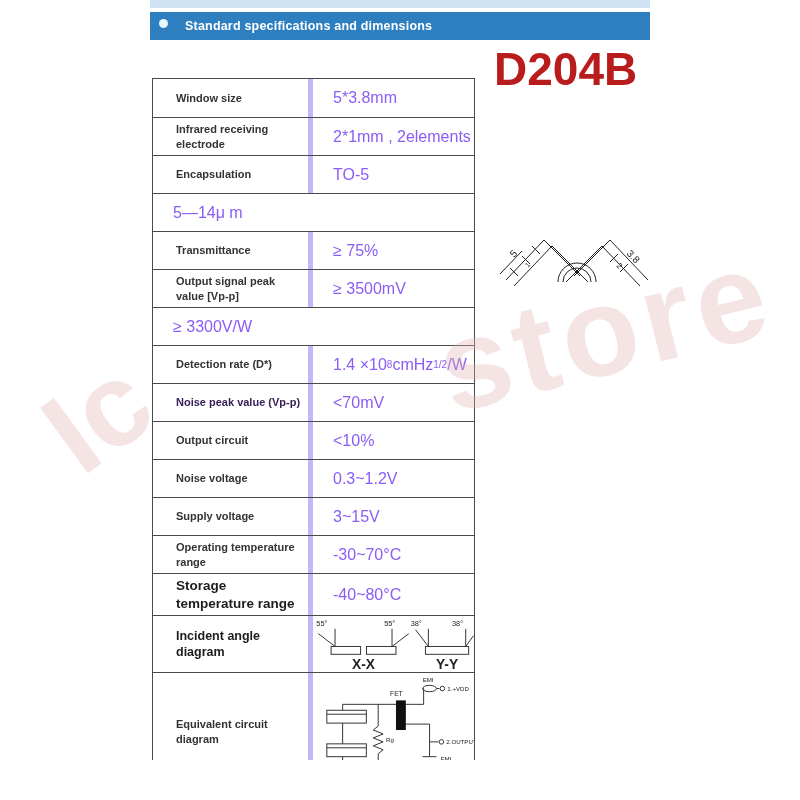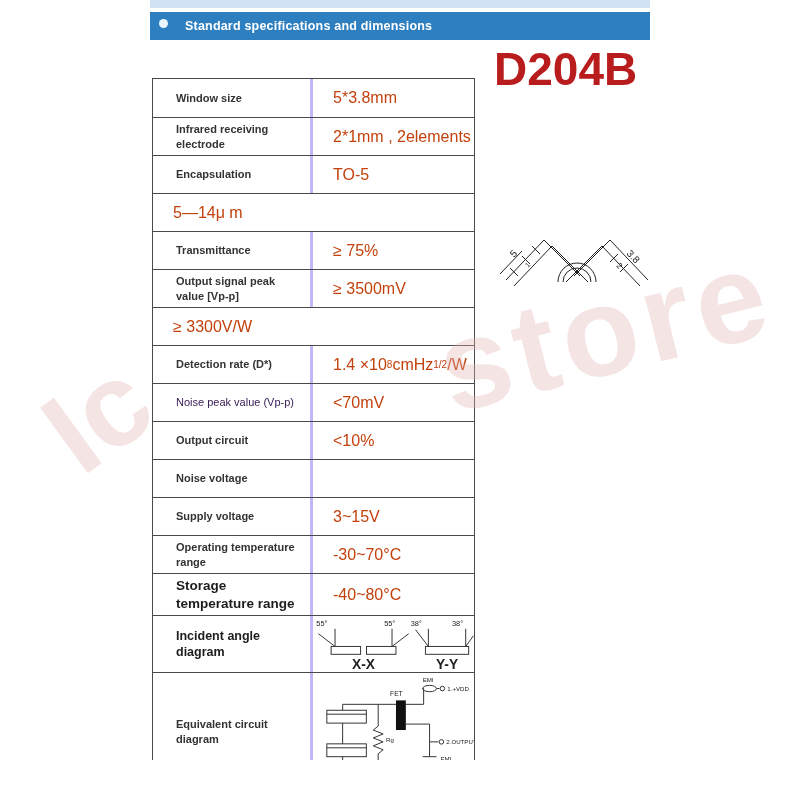--- a/index.html
+++ b/index.html
@@ -19,28 +19,28 @@
   .wm{position:absolute;z-index:40;pointer-events:none;font-weight:700;
       color:rgba(226,178,178,0.35);}
   .wm-1{left:48px;top:348px;font-size:118px;transform:rotate(-36deg);}
   .wm-2{left:436px;top:258px;font-size:126px;transform:rotate(-14deg);letter-spacing:6px;}
 
   
   .spec-table{position:absolute;left:152px;top:78px;width:323px;border:1px solid #4a4a4a;
               background:transparent;box-sizing:border-box;}
   .row{display:flex;min-height:38px;box-sizing:border-box;}
   .row + .row{border-top:1px solid #4a4a4a;}
-  .cell-l{width:160px;flex:0 0 160px;border-right:3px solid #c4b5fd;display:flex;align-items:center;
+  .cell-l{width:160px;flex:0 0 160px;border-right:5px solid #c4b5fd;display:flex;align-items:center;
           padding:3px 6px 3px 23px;box-sizing:border-box;}
   .cell-r{flex:1;display:flex;align-items:center;padding:2px 2px 2px 20px;box-sizing:border-box;
-          font-size:16px;color:#c2410c;}
+          font-size:16px;color:#8b5cf6;}
   .lbl{font-size:11px;font-weight:600;color:#333;line-height:1.3;}
   .row.lg .lbl{font-size:13.5px;font-weight:700;color:#1d1d1d;}
   .row.md .lbl{font-size:12.5px;font-weight:700;color:#1d1d1d;}
-  .lbl.purple{color:#3a2057;font-weight:400;}
+  .lbl.purple{color:#3a2057;font-weight:700;}
   .cell-r sup{font-size:10px;line-height:0;}
   .row-incident{height:57px;}
   .row-circuit{height:118px;}
   .diagram-cell{padding:0;align-items:stretch;}
   .diagram-cell svg{display:block;width:100%;height:100%;}
 
   
   .dim-diagram{position:absolute;left:492px;top:222px;width:170px;height:72px;}
 
   
@@ -151,20 +151,21 @@
     <div class="row">
       <div class="cell-l">
           <span class="lbl">Output circuit</span>
         </div>
       <div class="cell-r">&lt;10%</div>
     </div>
     <div class="row">
       <div class="cell-l">
           <span class="lbl">Noise voltage</span>
         </div>
+      <div class="cell-r">0.3~1.2V</div>
     </div>
     <div class="row">
       <div class="cell-l">
           <span class="lbl">Supply voltage</span>
         </div>
       <div class="cell-r">3~15V</div>
     </div>
     <div class="row">
       <div class="cell-l">
           <span class="lbl">Operating temperature range</span>

